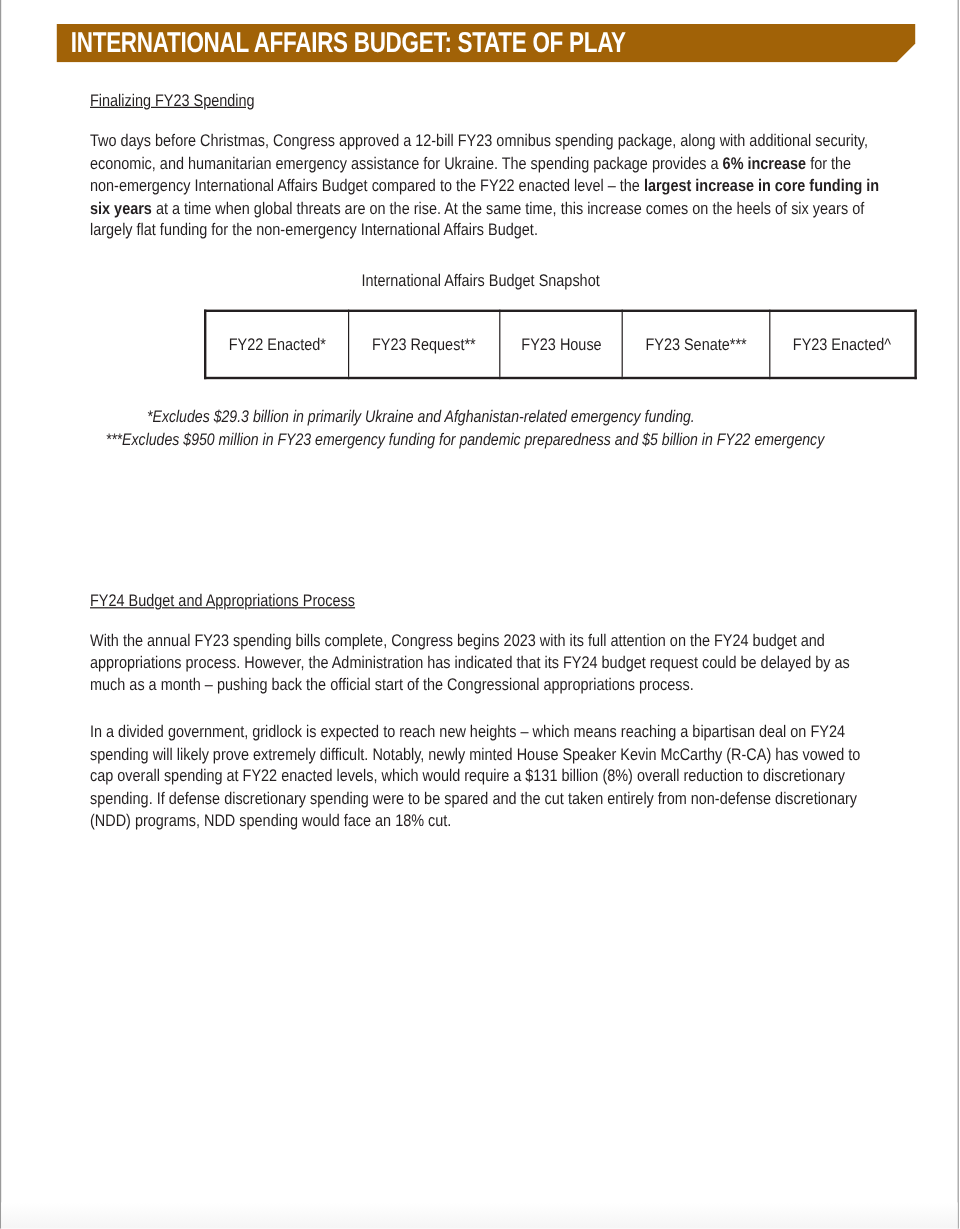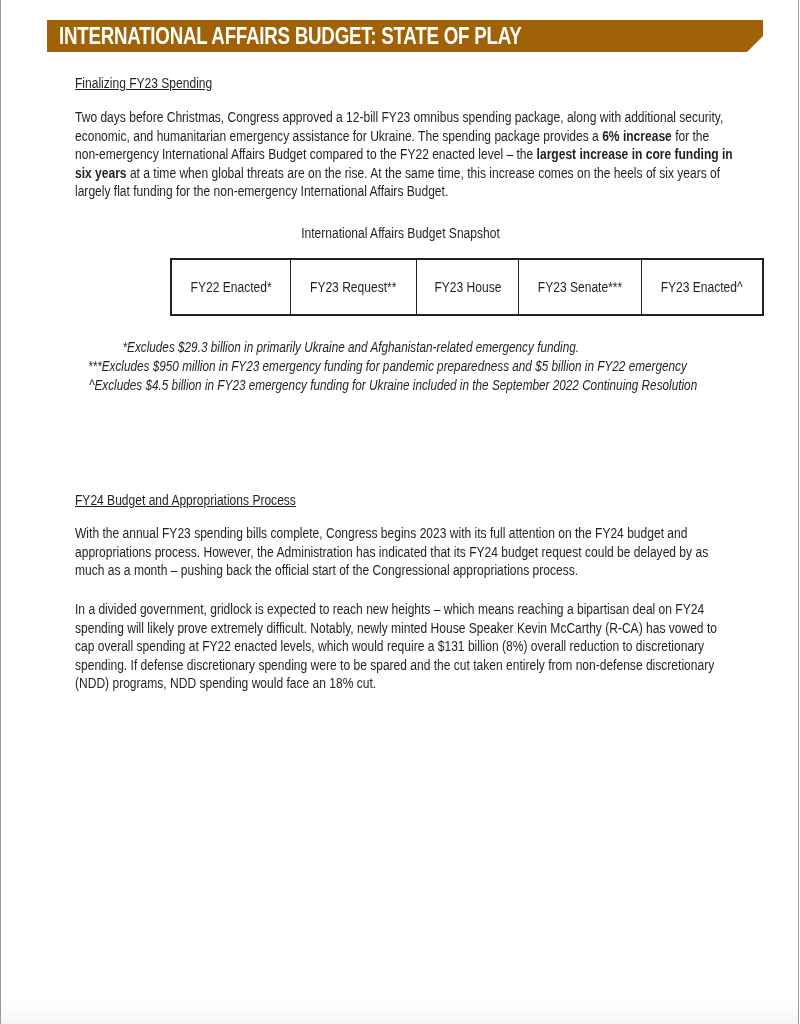--- a/index.html
+++ b/index.html
@@ -172,14 +172,13 @@
     <th style="width:74px"><span class="cell-inner">FY23 House</span></th>
     <th style="width:98px"><span class="cell-inner">FY23 Senate***</span></th>
     <th style="width:92px"><span class="cell-inner">FY23 Enacted^</span></th>
   </tr>
 </tbody>
   </table>
 
 <div class="notes">
   <div><span>*Excludes $29.3 billion in primarily Ukraine and Afghanistan-related emergency funding.</span></div>
   <div><span>***Excludes $950 million in FY23 emergency funding for pandemic preparedness and $5 billion in FY22 emergency</span></div>
-  <div><span>^Excludes $4.5 billion in FY23 emergency funding for Ukraine included in the September 2022 Continuing Resolution</span></div>
 </div>
 
 </body></html>

